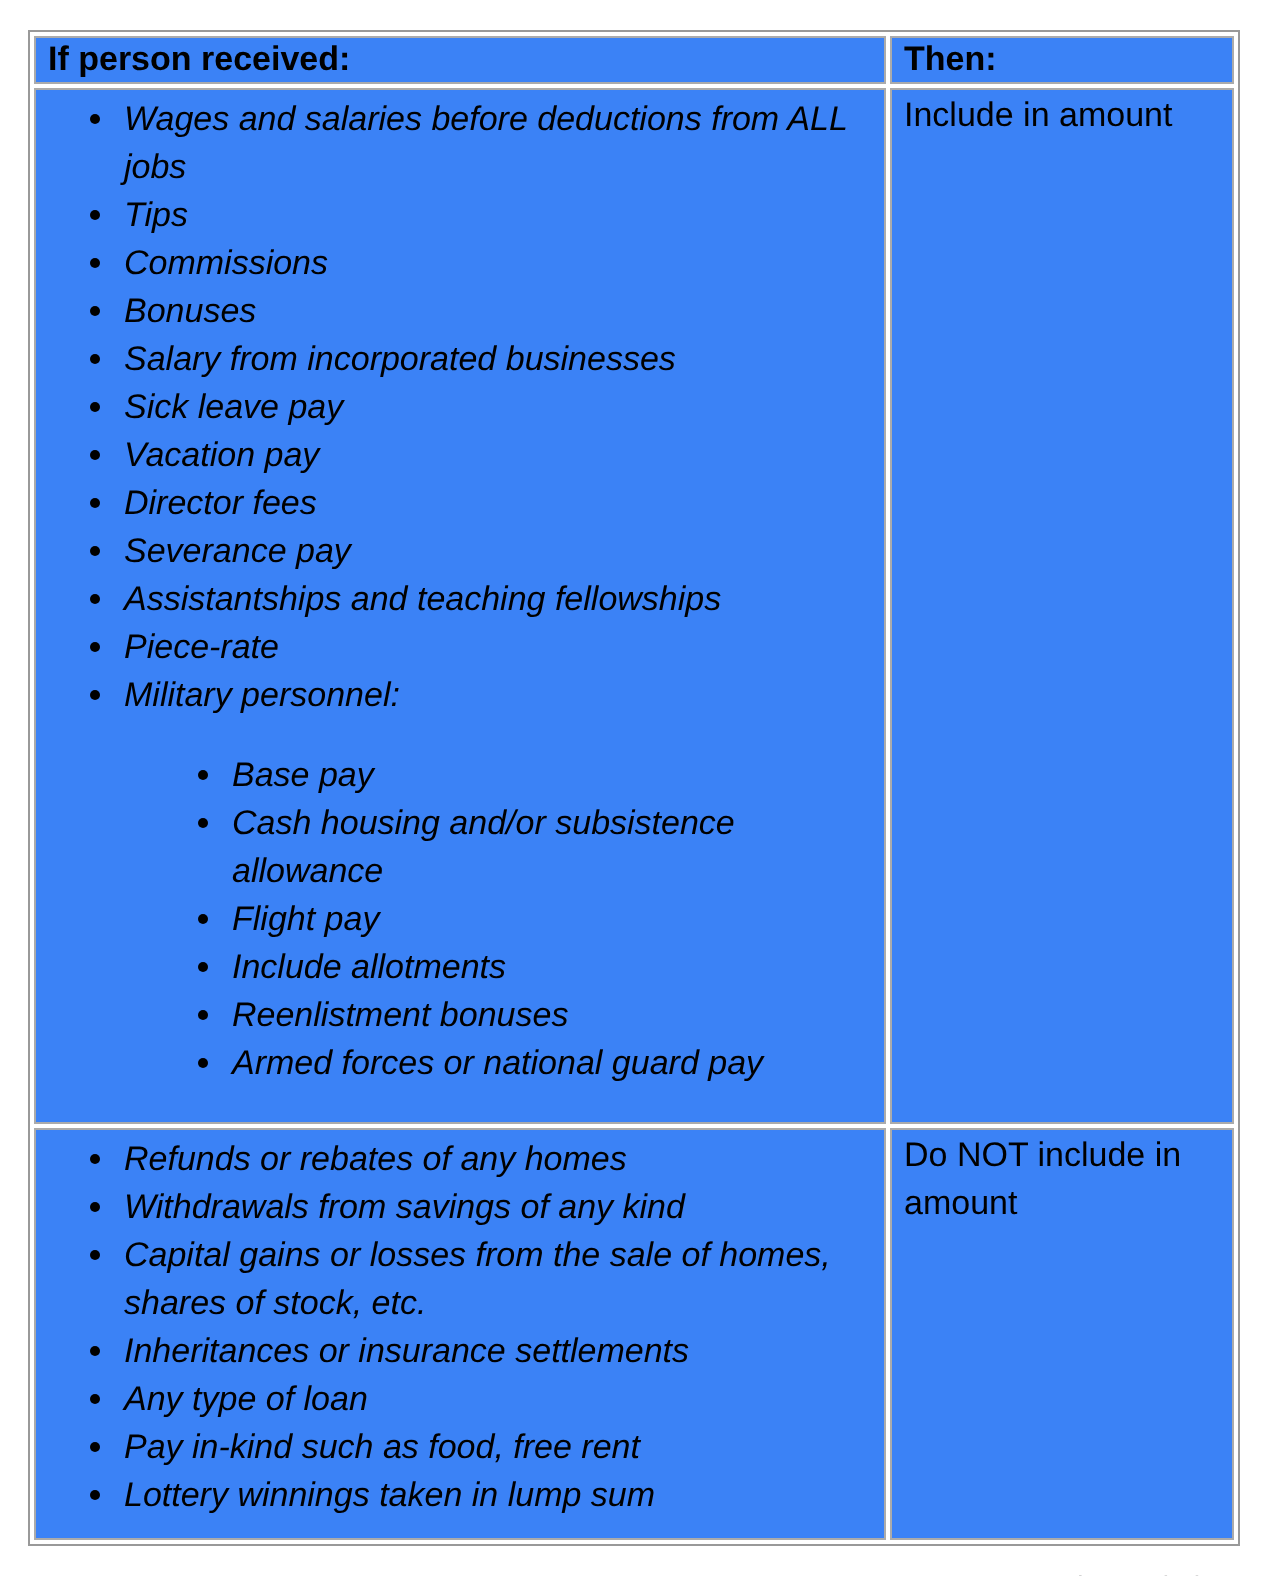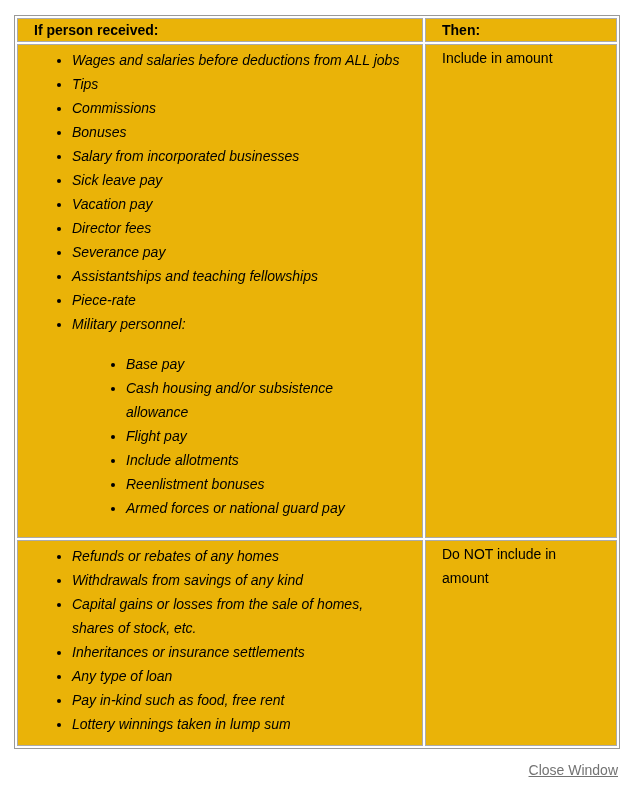--- a/index.html
+++ b/index.html
@@ -26,25 +26,25 @@
     width: 100%;
     margin-top: 15px;
     border-collapse: separate;
     border-spacing: 2px;
     border: 1px solid #999999;
     background: #ffffff;
   }
   table.help-table th,
   table.help-table td {
     border: 1px solid #ababab;
-    padding: 1px 16px;
+    padding: 1px 6px;
     text-align: left;
     vertical-align: top;
-    font-size: 14px;
-    background: #eab308;
+    font-size: 17px;
+    background: #3b82f6;
   }
   table.help-table th {
     font-weight: bold;
     line-height: 20px;
   }
   table.help-table td {
     line-height: 24px;
   }
   th.then-header, td.then-col {
     width: 158px;

